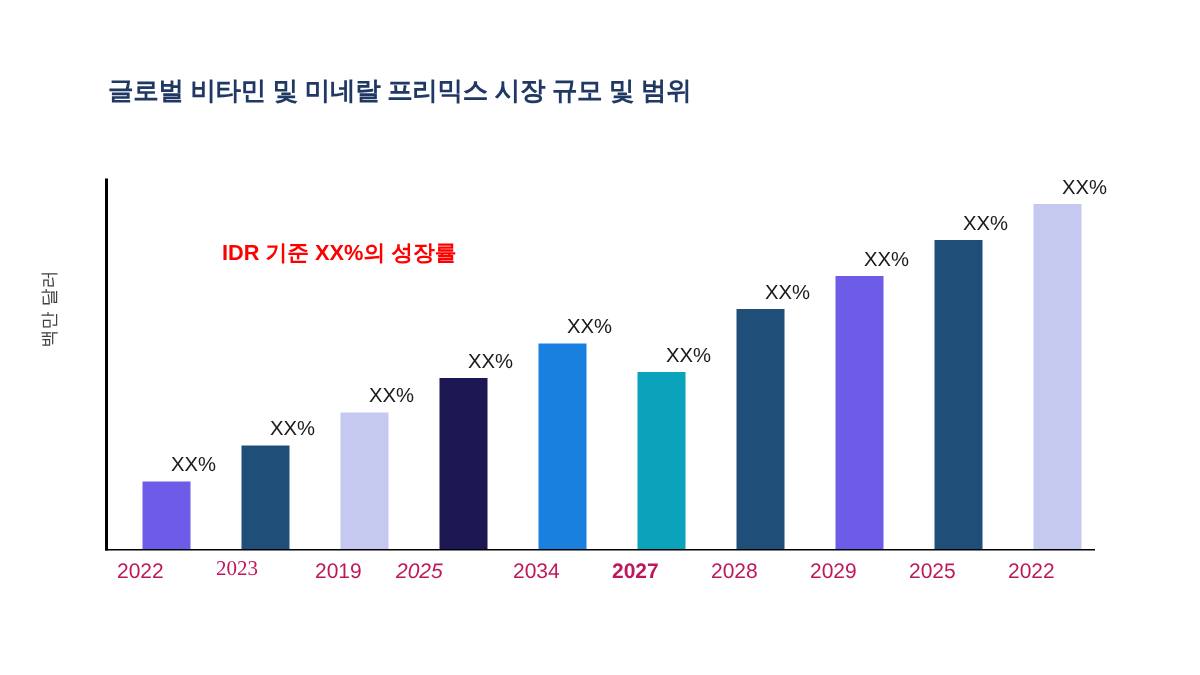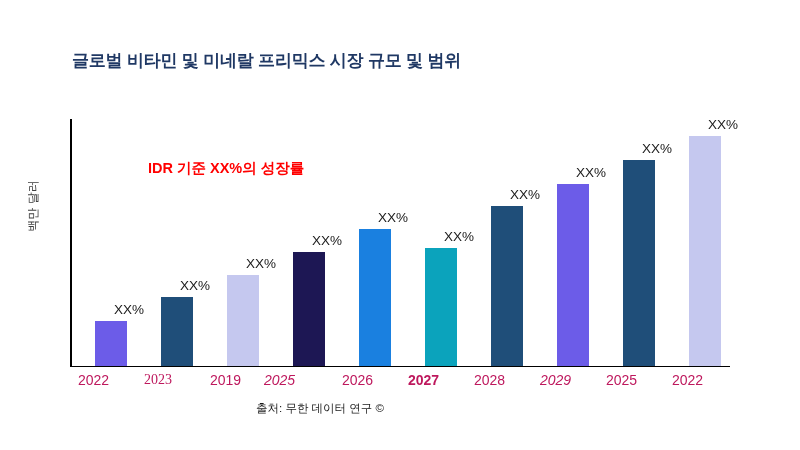--- a/index.html
+++ b/index.html
@@ -158,43 +158,42 @@
       <div class="tick-label" style="left: 210px;">2019</div>
       <div class="bar-group" style="left: 276px;">
         <div class="bar" title="2025" style="height: 114px; background: rgb(29, 23, 84);"></div>
         <div class="bar-value" style="bottom: 118px;">XX%</div>
       </div>
       <div class="tick-label" style="left: 264px; font-style: italic;">2025</div>
       <div class="bar-group" style="left: 342px;">
         <div class="bar" title="2026" style="height: 137px; background: rgb(26, 128, 224);"></div>
         <div class="bar-value" style="bottom: 141px;">XX%</div>
       </div>
-      <div class="tick-label" style="left: 342px;">2026</div>
+      <div class="tick-label" style="left: 342px;">2034</div>
       <div class="bar-group" style="left: 408px;">
         <div class="bar" title="2027" style="height: 118px; background: rgb(11, 163, 188);"></div>
         <div class="bar-value" style="bottom: 122px;">XX%</div>
       </div>
       <div class="tick-label" style="left: 408px; font-weight: bold;">2027</div>
       <div class="bar-group" style="left: 474px;">
         <div class="bar" title="2028" style="height: 160px; background: rgb(31, 78, 121);"></div>
         <div class="bar-value" style="bottom: 164px;">XX%</div>
       </div>
       <div class="tick-label" style="left: 474px;">2028</div>
       <div class="bar-group" style="left: 540px;">
         <div class="bar" title="2029" style="height: 182px; background: rgb(108, 92, 232);"></div>
         <div class="bar-value" style="bottom: 186px;">XX%</div>
       </div>
-      <div class="tick-label" style="left: 540px; font-style: italic;">2029</div>
+      <div class="tick-label" style="left: 540px;">2029</div>
       <div class="bar-group" style="left: 606px;">
         <div class="bar" title="2030" style="height: 206px; background: rgb(31, 78, 121);"></div>
         <div class="bar-value" style="bottom: 210px;">XX%</div>
       </div>
       <div class="tick-label" style="left: 606px;">2025</div>
       <div class="bar-group" style="left: 672px;">
         <div class="bar" title="2031" style="height: 230px; background: rgb(197, 200, 239);"></div>
         <div class="bar-value" style="bottom: 234px;">XX%</div>
       </div>
       <div class="tick-label" style="left: 672px;">2022</div>
     </div>
 
-  <div id="source-note">출처: 무한 데이터 연구 ©</div>
 
 </div>
 
 </body></html>

